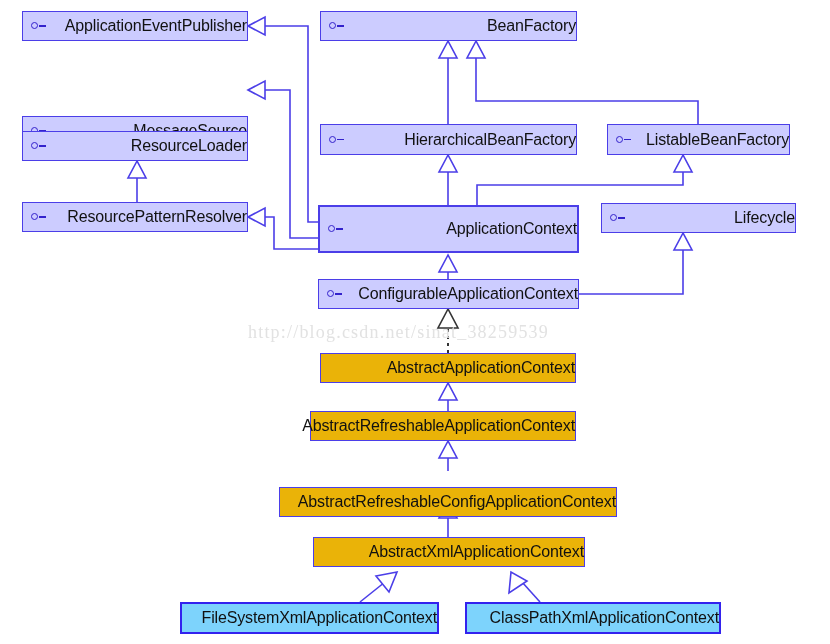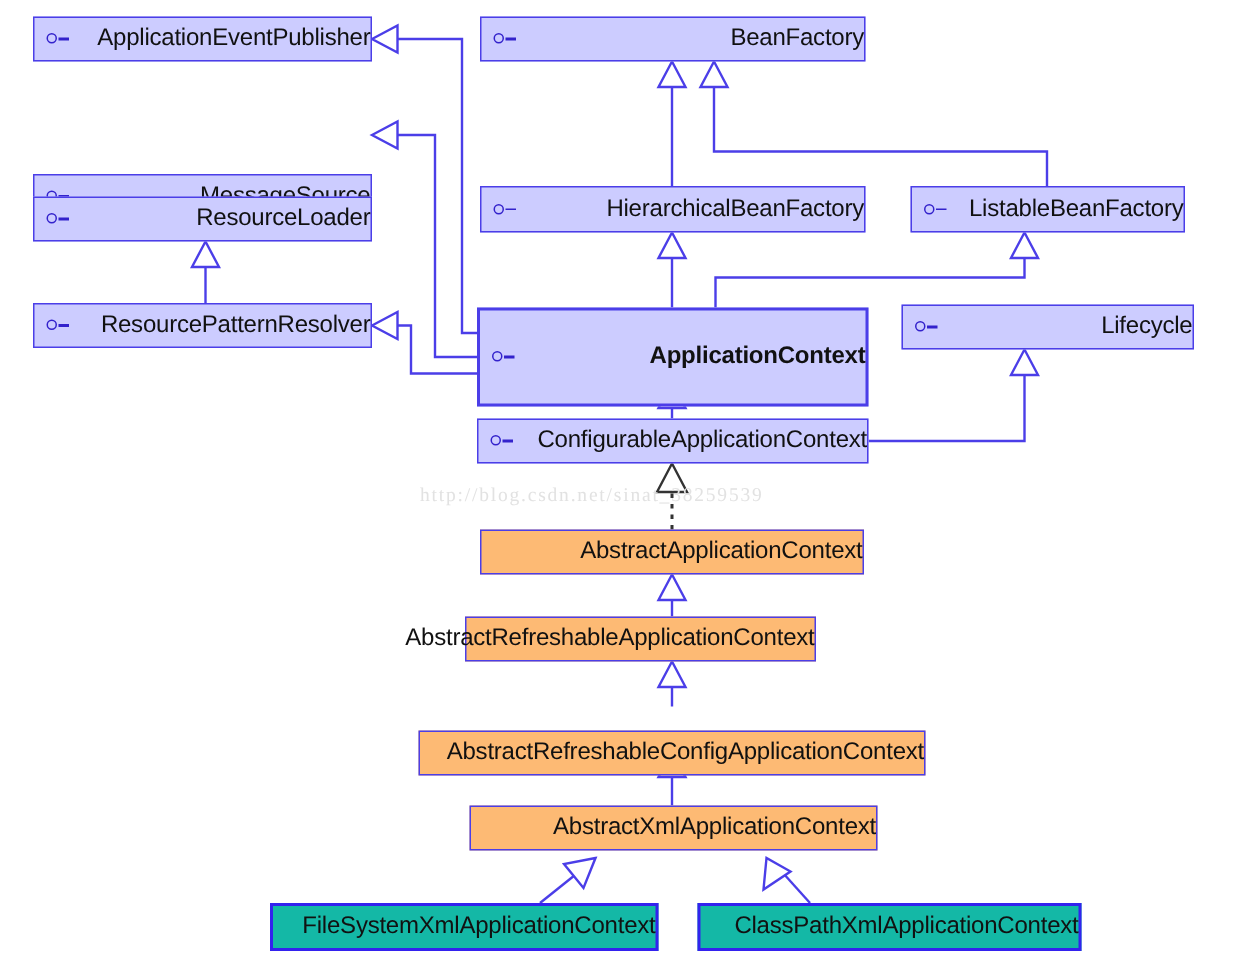--- a/index.html
+++ b/index.html
@@ -41,26 +41,26 @@
   
   .iface {
     background: #ccccff;
     border: 1px solid #4b3ee8;
   }
   .iface.emphasis {
     border-width: 2px;
   }
   
   .abstract-cls {
-    background: #fdba74;
+    background: #eab308;
     border: 1px solid #4b3ee8;
   }
   
   .concrete-cls {
-    background: #14b8a6;
+    background: #7dd3fc;
     border: 2px solid #3322ee;
   }
   .iface-marker {
     position: absolute;
     left: 8px;
     top: 50%;
     width: 16px;
     height: 9px;
     margin-top: -4px;
   }
@@ -83,26 +83,25 @@
     background: #3322cc;
   }
   .node-label {
     pointer-events: none;
   }
   .watermark {
     position: absolute;
     left: 248px;
     top: 322px;
     font-family: "Liberation Serif", serif;
-    font-size: 13px;
+    font-size: 18px;
     color: #e2e2e2;
     letter-spacing: 1.2px;
     white-space: nowrap;
     z-index: 2;
-    margin-left: 32px;
   }
 </style>
 </head>
 <body>
 
 <div id="diagram">
 
   <svg id="edge-layer" viewBox="0 0 830 644" width="830" height="644" xmlns="http://www.w3.org/2000/svg">
 
     <g>
@@ -237,21 +236,21 @@
   </div>
 
   <div class="uml-node iface" style="left:22px;top:202px;width:226px;height:30px;">
     <span class="iface-marker">
         <span class="ring"></span>
         <span class="stem"></span>
       </span>
     <span class="node-label">ResourcePatternResolver</span>
   </div>
 
-  <div class="uml-node iface emphasis" style="left:318px;top:205px;width:261px;height:66px;font-weight:bold;">
+  <div class="uml-node iface emphasis" style="left:318px;top:205px;width:261px;height:48px;">
     <span class="iface-marker">
         <span class="ring"></span>
         <span class="stem"></span>
       </span>
     <span class="node-label">ApplicationContext</span>
   </div>
 
   <div class="uml-node iface" style="left:601px;top:203px;width:195px;height:30px;">
     <span class="iface-marker">
         <span class="ring"></span>
@@ -265,21 +264,21 @@
         <span class="ring"></span>
         <span class="stem"></span>
       </span>
     <span class="node-label">ConfigurableApplicationContext</span>
   </div>
 
   <div class="uml-node abstract-cls" style="left:320px;top:353px;width:256px;height:30px;">
     <span class="node-label">AbstractApplicationContext</span>
   </div>
 
-  <div class="uml-node abstract-cls" style="left:310px;top:411px;width:234px;height:30px;padding-left:16px;">
+  <div class="uml-node abstract-cls" style="left:310px;top:411px;width:266px;height:30px;padding-left:16px;">
     <span class="node-label">AbstractRefreshableApplicationContext</span>
   </div>
 
   <div class="uml-node abstract-cls" style="left:279px;top:471px;width:338px;height:30px;margin-top:16px;">
     <span class="node-label">AbstractRefreshableConfigApplicationContext</span>
   </div>
 
   <div class="uml-node abstract-cls" style="left:313px;top:537px;width:272px;height:30px;">
     <span class="node-label">AbstractXmlApplicationContext</span>
   </div>

